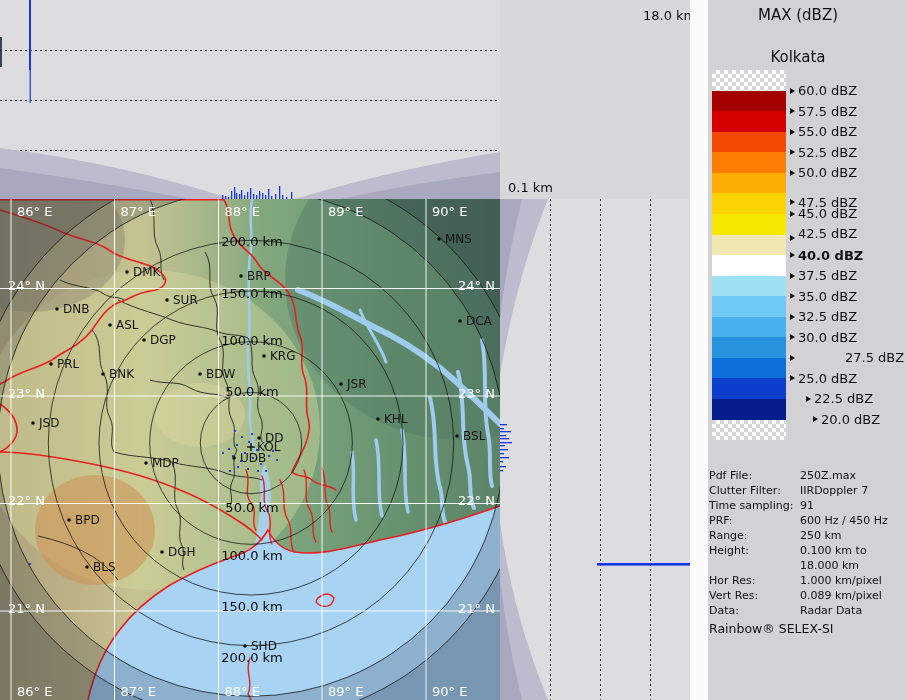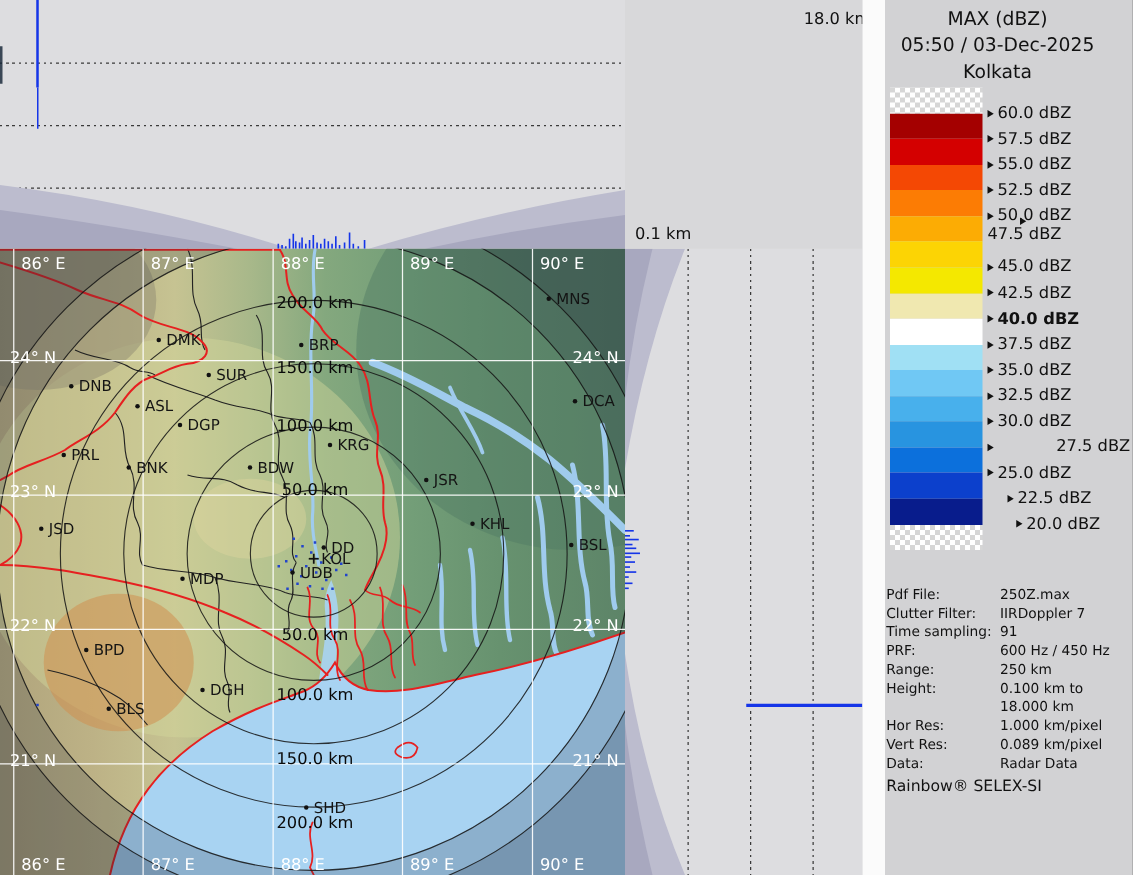--- a/index.html
+++ b/index.html
@@ -308,21 +308,20 @@
         <text x="8" y="505" class="gridlab">22° N</text>
         <text x="458" y="505" class="gridlab">22° N</text>
         <text x="8" y="612.5" class="gridlab">21° N</text>
         <text x="458" y="612.5" class="gridlab">21° N</text>
       </g>
   </svg>
 
   <div id="legend" class="abs">
     <div class="white-strip"></div>
     <div class="title" style="top:6px">MAX (dBZ)</div>
-    <div class="title" style="top:27px">05:50 / 03-Dec-2025</div>
     <div class="title" style="top:48px">Kolkata</div>
     <div id="colorbar">
         <div class="band checker"></div>
         <div class="band" style="background: rgb(164, 0, 0);"></div>
         <div class="band" style="background: rgb(212, 0, 0);"></div>
         <div class="band" style="background: rgb(244, 72, 4);"></div>
         <div class="band" style="background: rgb(252, 124, 4);"></div>
         <div class="band" style="background: rgb(252, 172, 4);"></div>
         <div class="band" style="background: rgb(252, 212, 4);"></div>
         <div class="band" style="background: rgb(244, 232, 0);"></div>
@@ -351,29 +350,29 @@
           <span>55.0 dBZ</span>
         </div>
         <div class="lrow" style="top: 145.222px;">
           <span class="arrow"></span>
           <span>52.5 dBZ</span>
         </div>
         <div class="lrow" style="top: 165.778px;">
           <span class="arrow"></span>
           <span>50.0 dBZ</span>
         </div>
-        <div class="lrow" style="top: 174px; flex-direction: column;">
+        <div class="lrow" style="top: 195px;">
           <span class="arrow"></span>
           <span>47.5 dBZ</span>
         </div>
         <div class="lrow" style="top: 206.889px;">
           <span class="arrow"></span>
           <span>45.0 dBZ</span>
         </div>
-        <div class="lrow" style="top: 227.444px;">
+        <div class="lrow" style="top: 227.444px; align-items: flex-end;">
           <span class="arrow"></span>
           <span>42.5 dBZ</span>
         </div>
         <div class="lrow" style="top: 248px; font-weight: bold;">
           <span class="arrow"></span>
           <span>40.0 dBZ</span>
         </div>
         <div class="lrow" style="top: 268.556px;">
           <span class="arrow"></span>
           <span>37.5 dBZ</span>

